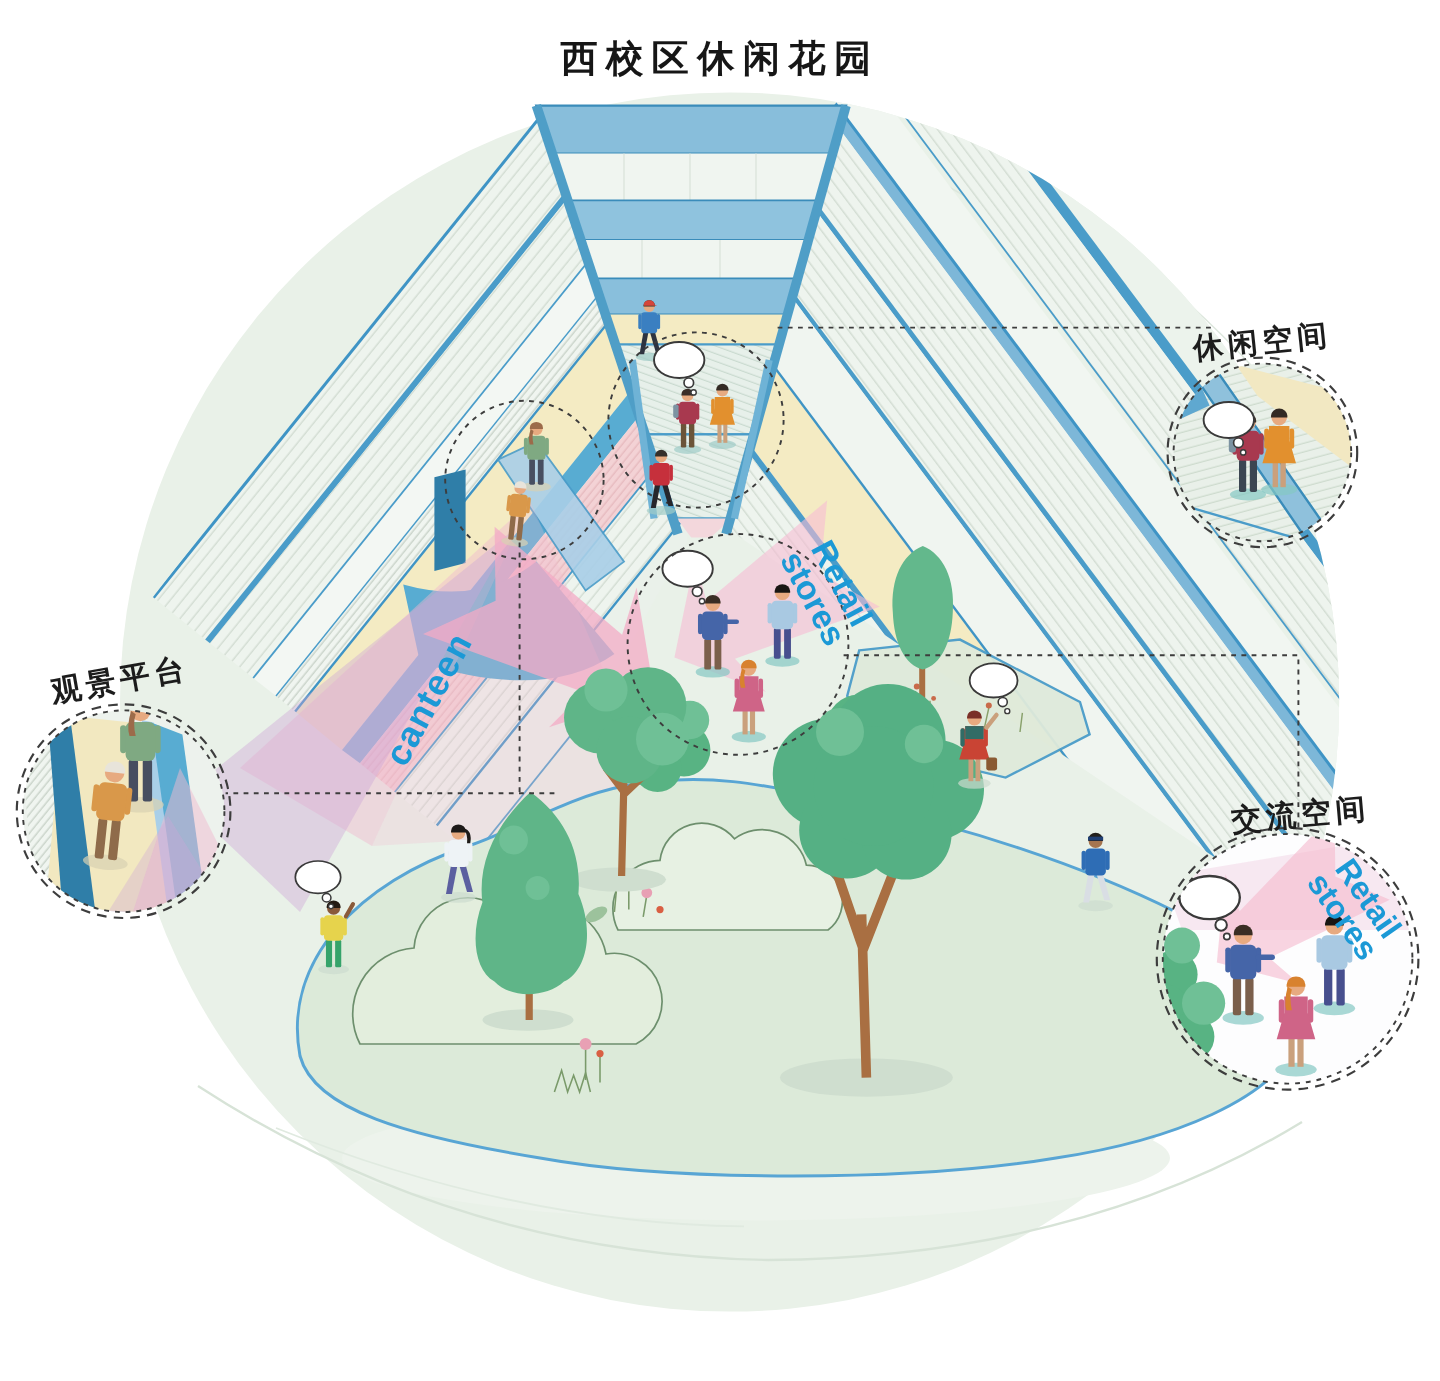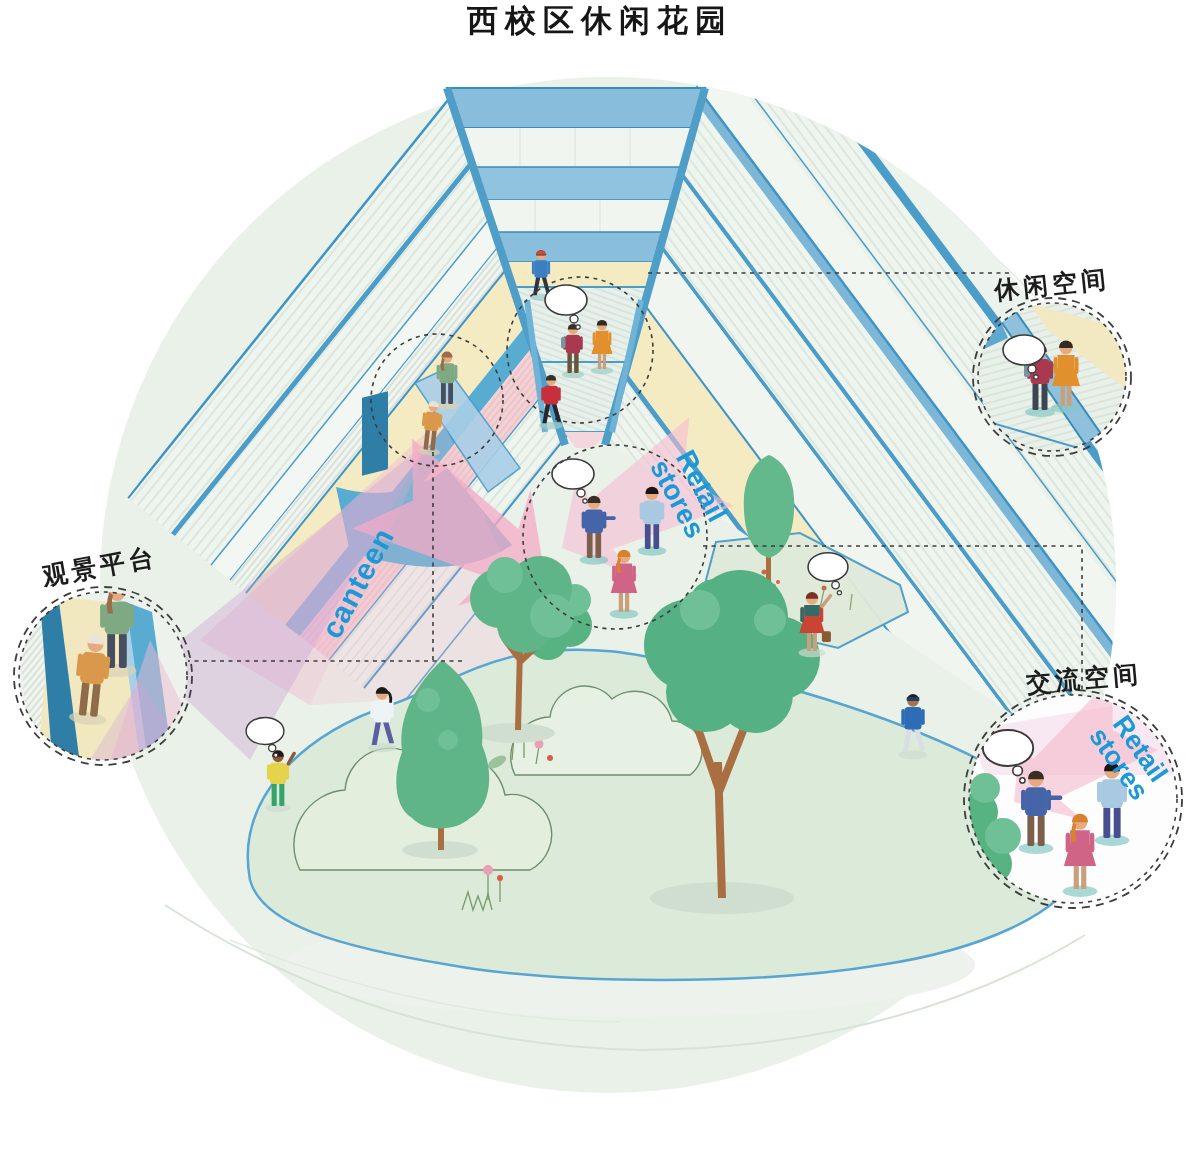--- a/index.html
+++ b/index.html
@@ -2,21 +2,21 @@
 <html><head>
 <meta charset="utf-8">
 <style>
   html,body{margin:0;padding:0;background:#ffffff;}
   #stage{position:relative;width:1200px;height:1151px;background:#ffffff;overflow:hidden;
          font-family:"Liberation Sans", sans-serif;}
   #scene{position:absolute;left:0;top:0;}
   .lbl{position:absolute;font-weight:bold;color:#1c1c1c;white-space:nowrap;transform-origin:center;}
   .lbl-cjk{font-size:25px;letter-spacing:4px;}
   .blue-txt{position:absolute;color:#1b99d6;font-weight:bold;transform-origin:center;}
-  #title{position:absolute;left:0;top:0;width:1200px;text-align:center;
+  #title{position:absolute;left:0;top:28px;width:1200px;text-align:center;
          font-size:31px;font-weight:bold;color:#161616;letter-spacing:7px;}
   #lbl-leisure{left:994px;top:268px;transform:rotate(-6deg);}
   #lbl-viewing{left:42px;top:550px;transform:rotate(-10deg);}
   #lbl-exchange{left:1026px;top:662px;transform:rotate(-5deg);}
   #txt-canteen{left:296px;top:566px;width:124px;text-align:center;font-size:30px;
                transform:rotate(-62deg);letter-spacing:1px;}
   #txt-retail{left:636px;top:466px;width:106px;text-align:center;font-size:28px;line-height:.95;
               transform:rotate(62deg);}
   #c-clip{position:absolute;left:969px;top:695px;width:208px;height:208px;border-radius:50%;
           overflow:hidden;pointer-events:none;}

